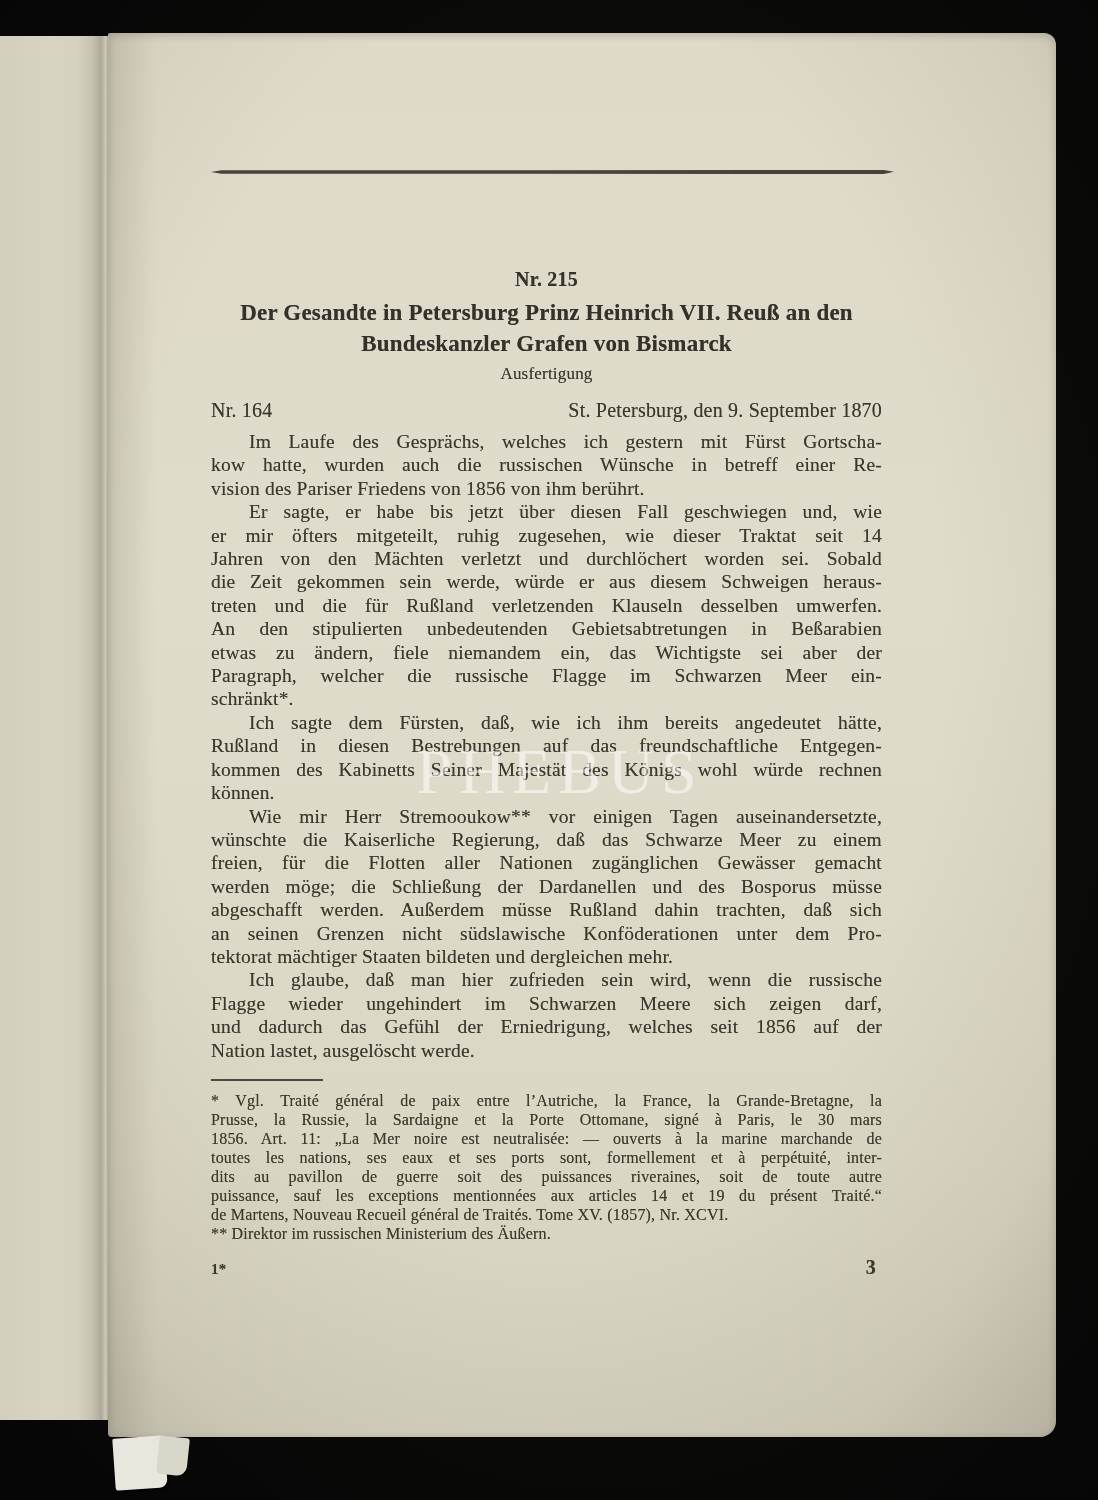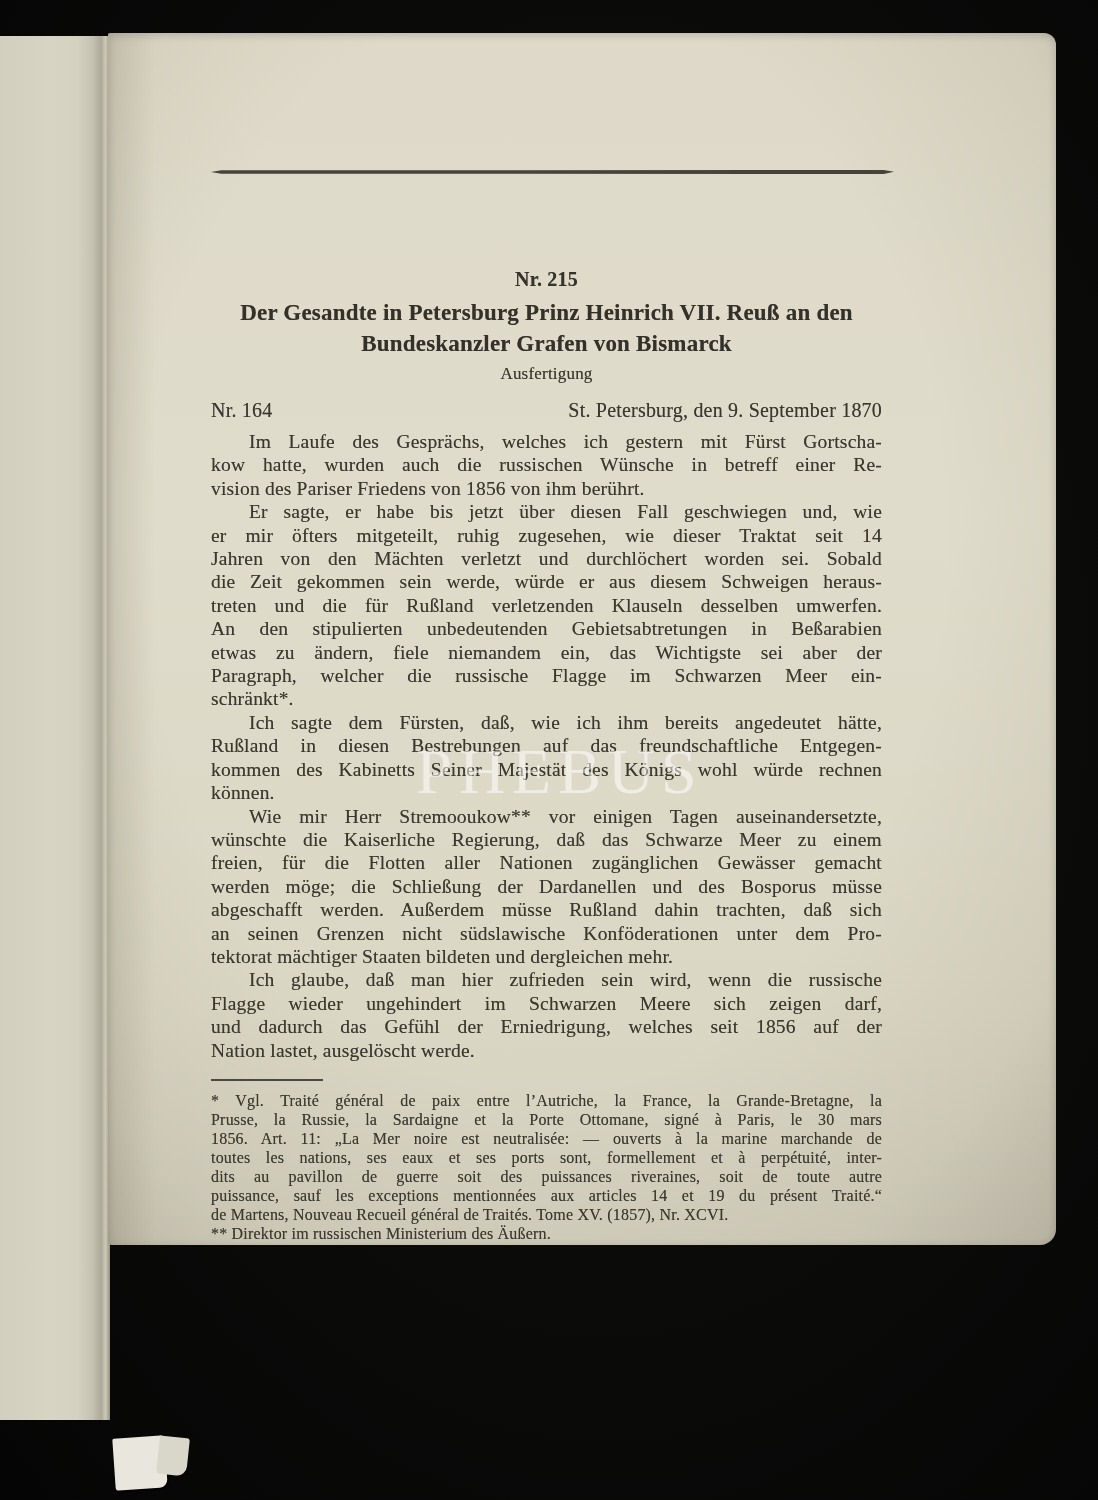--- a/index.html
+++ b/index.html
@@ -22,21 +22,21 @@
     width: 110px; height: 1384px;
     background: linear-gradient(90deg,
       #d3cfbe 0%, #d8d4c3 45%, #d6d2c1 70%,
       #c6c2b1 84%, #aeaa99 92%, #cdc9b8 96%, #96927f 100%);
   }
 
   
   .page {
     position: absolute;
     left: 108px; top: 33px;
-    width: 948px; height: 1212px;
+    width: 948px; height: 1404px;
     border-radius: 2px 12px 16px 4px;
     background: linear-gradient(180deg, #ded9c8 0%, #e0dccb 40%, #dbd7c5 80%, #d4d0bf 100%);
     overflow: hidden;
     box-shadow: inset 0 2px 8px rgba(0,0,0,0.18);
   }
   .vignette {
     position: absolute; left: 0; top: 0; right: 0; bottom: 0;
     pointer-events: none;
     background:
       linear-gradient(90deg, rgba(90,84,64,0.16) 0%, rgba(90,84,64,0.0) 5%),

